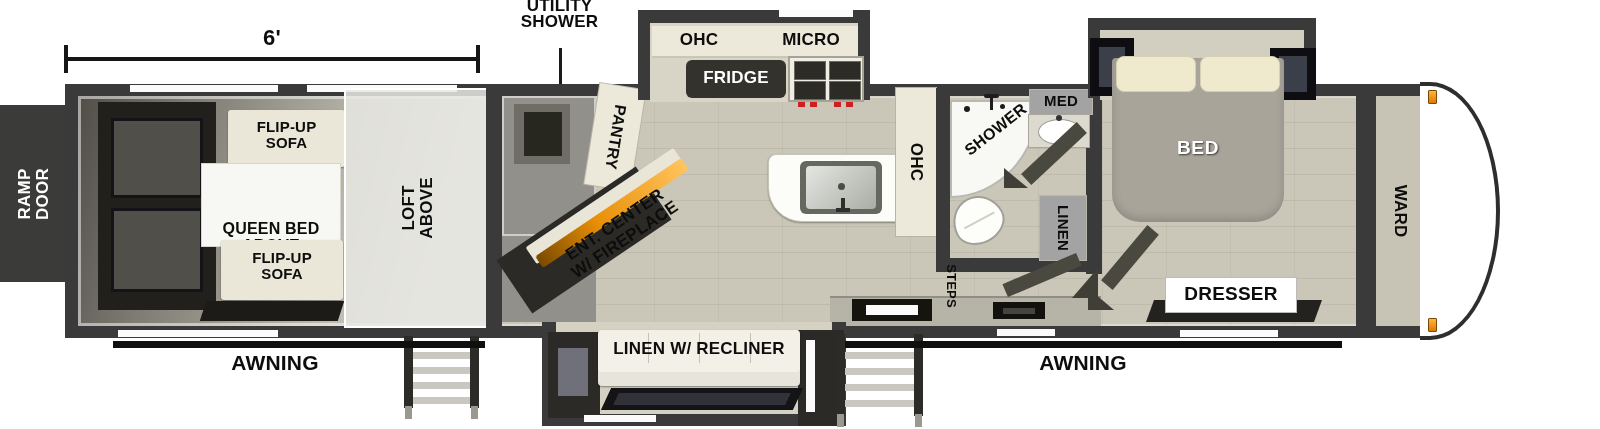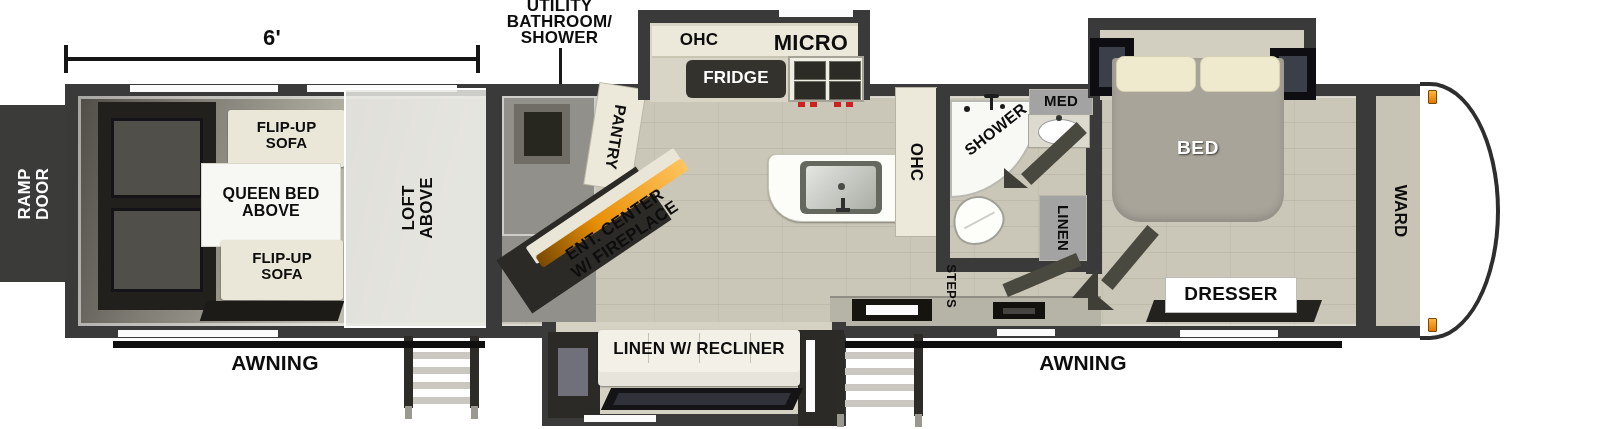--- a/index.html
+++ b/index.html
@@ -29,21 +29,20 @@
 
 <div class="plan">
 
   <div class="abs" style="left:66px;top:57px;width:412px;height:4px;background:#161616;"></div>
   <div class="abs" style="left:64px;top:45px;width:4px;height:28px;background:#161616;"></div>
   <div class="abs" style="left:476px;top:45px;width:4px;height:28px;background:#161616;"></div>
   <div class="abs lbl" style="left:66px;top:26px;width:412px;font-size:22px;">6'</div>
 
   <div class="abs lbl" style="left:447px;top:-2px;width:225px;font-size:17px;line-height:16px;">
     <span style="display:block;">UTILITY</span>
-    <span style="display:block;">BATHROOM/</span>
     <span style="display:block;">SHOWER</span>
   </div>
   <div class="abs" style="left:559px;top:48px;width:3px;height:64px;background:#1a1a1a;"></div>
 
   <div class="abs" style="left:0px;top:105px;width:68px;height:177px;background:#3b3b3a;">
     <span class="rotc rn90 lbl wtxt" style="font-size:17px;">
       <span style="display:block;">RAMP</span>
       <span style="display:block;">DOOR</span>
     </span>
   </div>
@@ -64,21 +63,21 @@
     <div class="abs" style="left:13px;top:16px;width:92px;height:80px;background:#504f49;box-shadow:inset 0 0 0 3px #141317;"></div>
     <div class="abs" style="left:13px;top:106px;width:92px;height:84px;background:#504f49;box-shadow:inset 0 0 0 3px #141317;"></div>
   </div>
   <div class="abs" style="left:228px;top:110px;width:117px;height:57px;background:#eae7d8;border-radius:3px;box-shadow:0 1px 2px rgba(0,0,0,0.4);">
     <div class="lbl" style="font-size:15px;padding-top:9px;">
       <span style="display:block;">FLIP-UP</span>
       <span style="display:block;">SOFA</span>
     </div>
   </div>
   <div class="abs" style="left:202px;top:164px;width:138px;height:82px;background:#f7f7f3;box-shadow:0 0 0 1px #d8d6ca;">
-    <div class="lbl" style="font-size:16px;padding-top:22px;">
+    <div class="lbl" style="font-size:16px;padding-top:22px;margin-top:35px;">
       <span style="display:block;">QUEEN BED</span>
       <span style="display:block;">ABOVE</span>
     </div>
   </div>
   <div class="abs" style="left:221px;top:240px;width:122px;height:60px;background:#eae7d8;border-radius:3px;box-shadow:0 1px 2px rgba(0,0,0,0.4);">
     <div class="lbl" style="font-size:15px;padding-top:10px;">
       <span style="display:block;">FLIP-UP</span>
       <span style="display:block;">SOFA</span>
     </div>
   </div>
@@ -106,21 +105,21 @@
     <span style="display:block;">ENT. CENTER</span>
     <span style="display:block;">W/ FIREPLACE</span>
   </div>
 
   <div class="abs wall" style="left:638px;top:10px;width:232px;height:90px;"></div>
   <div class="abs whitestrip" style="left:779px;top:10px;width:74px;height:7px;"></div>
   <div class="abs" style="left:650px;top:23px;width:208px;height:79px;background:#d8d5c6;"></div>
   <div class="abs" style="left:650px;top:84px;width:208px;height:18px;background:#d8d5c6;"></div>
   <div class="abs cream" style="left:652px;top:26px;width:206px;height:32px;border-bottom:2px solid #c9c6b4;box-sizing:border-box;">
     <span class="abs lbl" style="left:12px;top:5px;width:70px;font-size:17px;">OHC</span>
-    <span class="abs lbl" style="left:116px;top:5px;width:86px;font-size:22px;">MICRO</span>
+    <span class="abs lbl" style="left:116px;top:5px;width:86px;font-size:17px;">MICRO</span>
   </div>
   <div class="abs" style="left:686px;top:60px;width:100px;height:38px;background:#33322d;border-radius:6px;">
     <span class="lbl wtxt" style="display:block;font-size:17px;padding-top:9px;">FRIDGE</span>
   </div>
   <div class="abs" style="left:788px;top:56px;width:76px;height:46px;background:#f0eee4;border:2px solid #a5a396;box-sizing:border-box;">
     <div class="abs" style="left:4px;top:3px;width:30px;height:17px;background:#2c2b26;border:1px solid #6a6a60;"></div>
     <div class="abs" style="left:39px;top:3px;width:30px;height:17px;background:#2c2b26;border:1px solid #6a6a60;"></div>
     <div class="abs" style="left:4px;top:23px;width:30px;height:17px;background:#2c2b26;border:1px solid #6a6a60;"></div>
     <div class="abs" style="left:39px;top:23px;width:30px;height:17px;background:#2c2b26;border:1px solid #6a6a60;"></div>
   </div>

